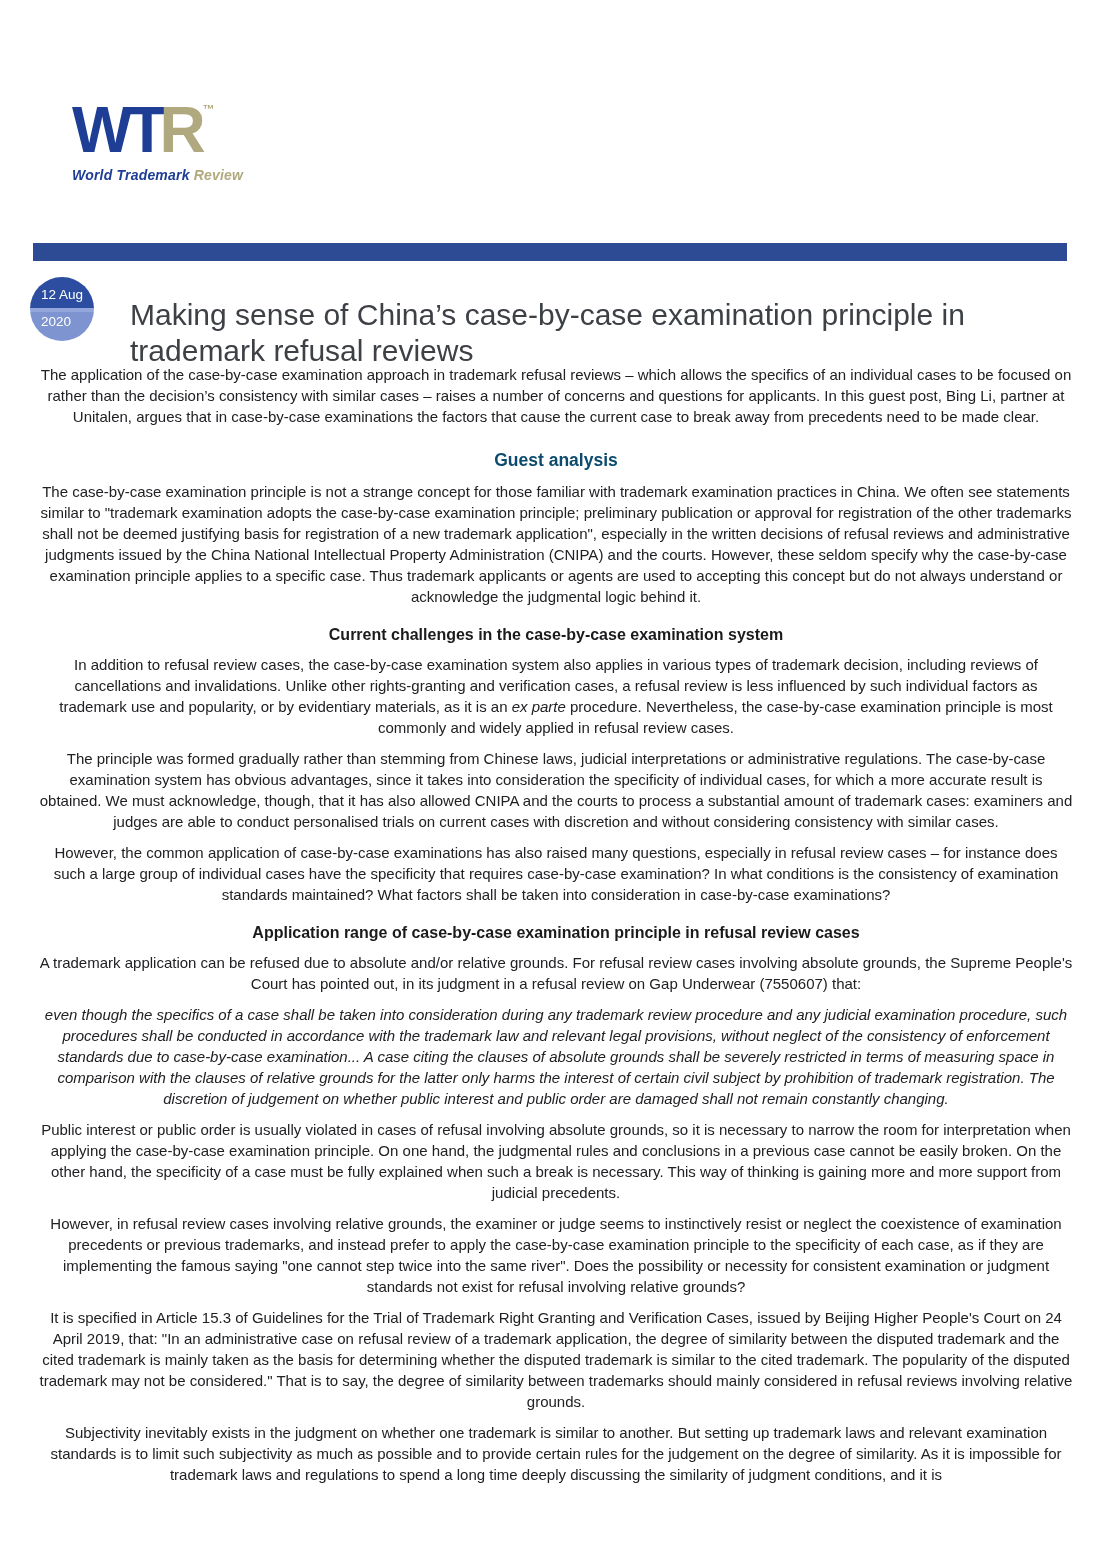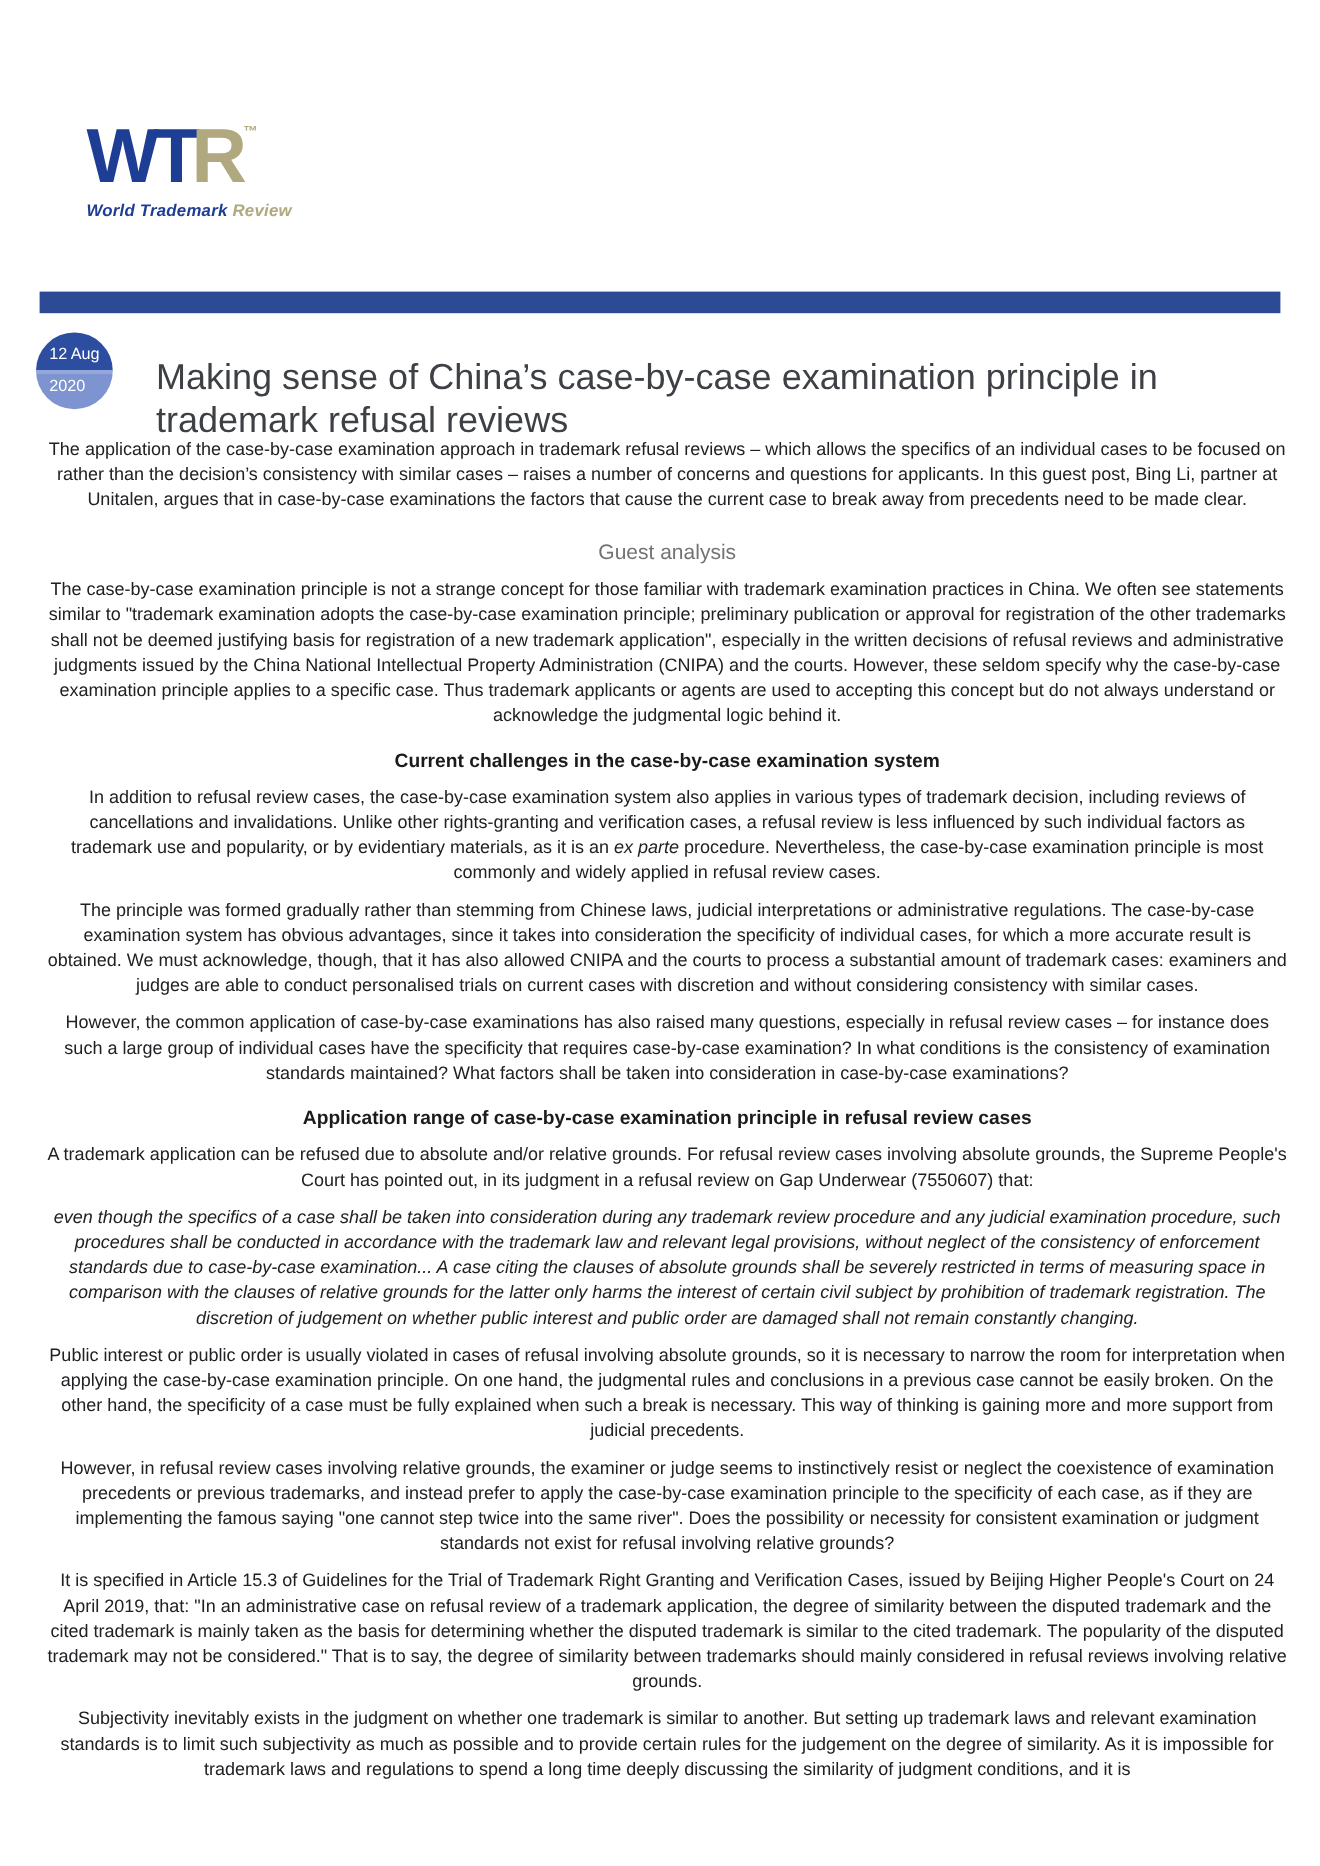--- a/index.html
+++ b/index.html
@@ -76,22 +76,22 @@
     color: #202124;
     font-size: 15px;
     line-height: 21px;
     text-align: center;
   }
   .article p { margin: 0 0 10px 0; }
   .article h2 {
     margin: 22px 0 10px 0;
     font-size: 17.5px;
     line-height: 22px;
-    font-weight: 400;
-    color: #737373;
+    font-weight: 700;
+    color: #0c4a6e;
   }
   .article h3 {
     margin: 18px 0 9px 0;
     font-size: 16px;
     line-height: 20px;
     font-weight: 700;
     color: #1b1b1d;
   }
   .article blockquote {
     margin: 0 0 10px 0;

